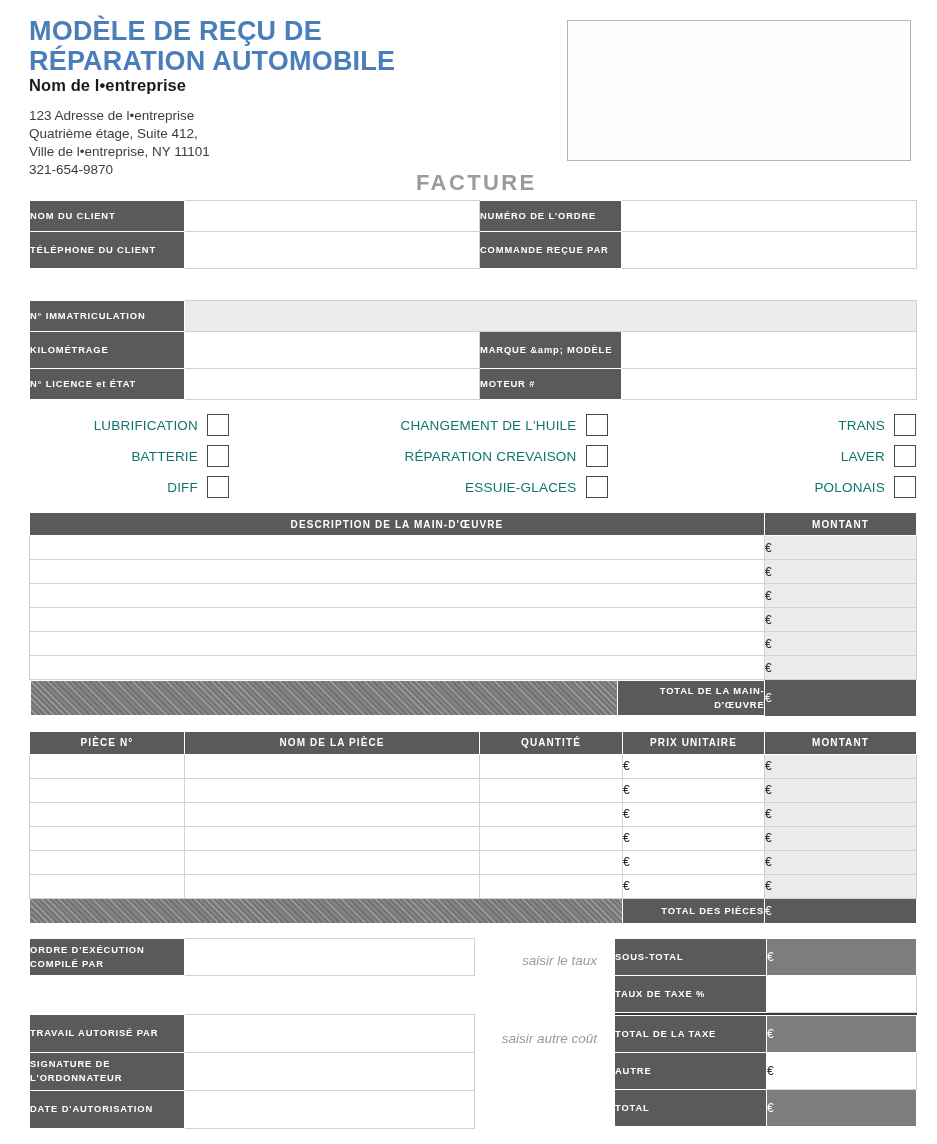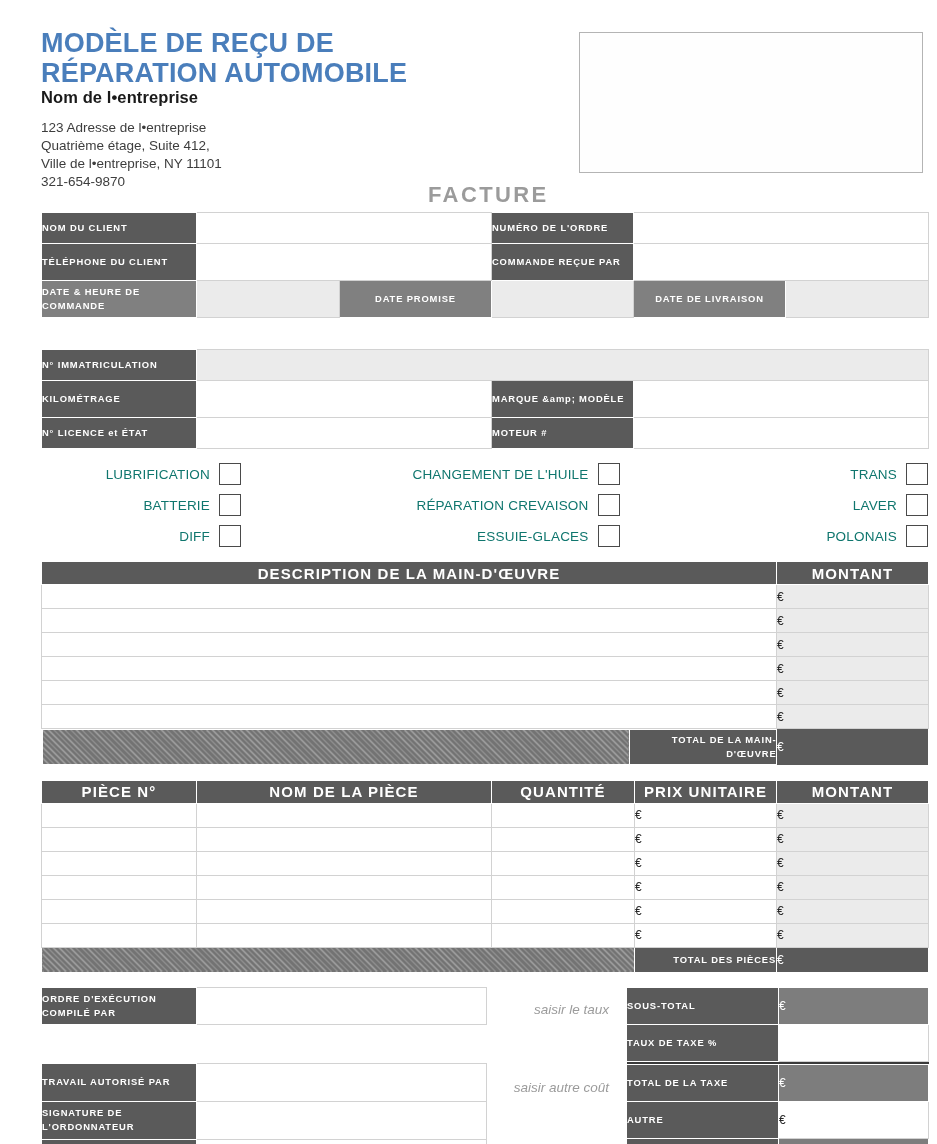--- a/index.html
+++ b/index.html
@@ -13,21 +13,21 @@
     font-family: "Liberation Sans", sans-serif;
     color: #404040;
     position: relative;
     overflow: hidden;
   }
   .page {
     position: relative;
     width: 937px;
     height: 1084px;
     box-sizing: border-box;
-    padding: 16px;
+    padding: 4px;
   }
 
   
   .header {
     position: relative;
     height: 196px;
   }
   .title-block {
     position: absolute;
     left: 25px;
@@ -163,21 +163,21 @@
     border: 1.6px solid #4a4a4a;
     background: #ffffff;
     flex: 0 0 auto;
   }
 
   
   .money-tbl { margin-top: 14px; }
   .hdr {
     background: #5a5a5a;
     color: #ffffff;
-    font-size: 15px;
+    font-size: 10px;
     font-weight: bold;
     letter-spacing: 1.1px;
     text-align: center;
     height: 23px;
     border: 1px solid #ffffff;
     box-sizing: border-box;
   }
   .cell {
     background: #ffffff;
     border: 1px solid #d2d2d2;
@@ -339,28 +339,20 @@
         <td class="lbl">NOM DU CLIENT</td>
         <td class="fld" colspan="2"></td>
         <td class="lbl">NUMÉRO DE L'ORDRE</td>
         <td class="fld" colspan="2"></td>
       </tr>
       <tr class="tall">
         <td class="lbl">TÉLÉPHONE DU CLIENT</td>
         <td class="fld" colspan="2"></td>
         <td class="lbl">COMMANDE REÇUE PAR</td>
         <td class="fld" colspan="2"></td>
-      </tr>
-      <tr class="tall">
-        <td class="lbl-light">DATE &amp; HEURE DE COMMANDE</td>
-        <td class="fld-gray"></td>
-        <td class="lbl-light lbl-c">DATE PROMISE</td>
-        <td class="fld-gray"></td>
-        <td class="lbl-light lbl-c">DATE DE LIVRAISON</td>
-        <td class="fld-gray"></td>
       </tr>
       <tr class="gap-row">
           <td colspan="6"></td>
         </tr>
       <tr>
         <td class="lbl">N° IMMATRICULATION</td>
         <td class="fld-gray" colspan="5"></td>
       </tr>
       <tr class="tall">
         <td class="lbl">KILOMÉTRAGE</td>

